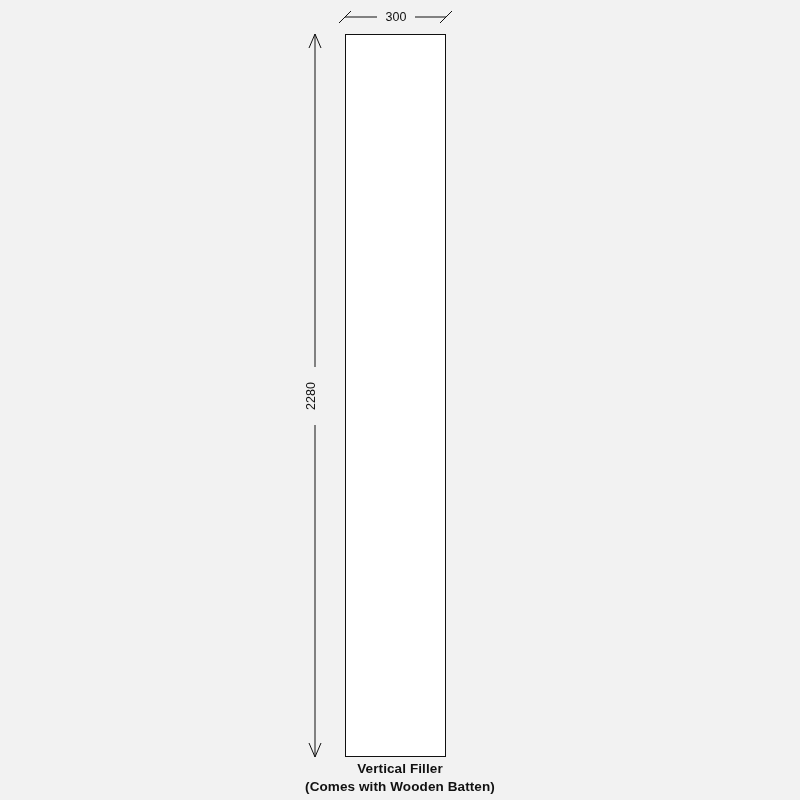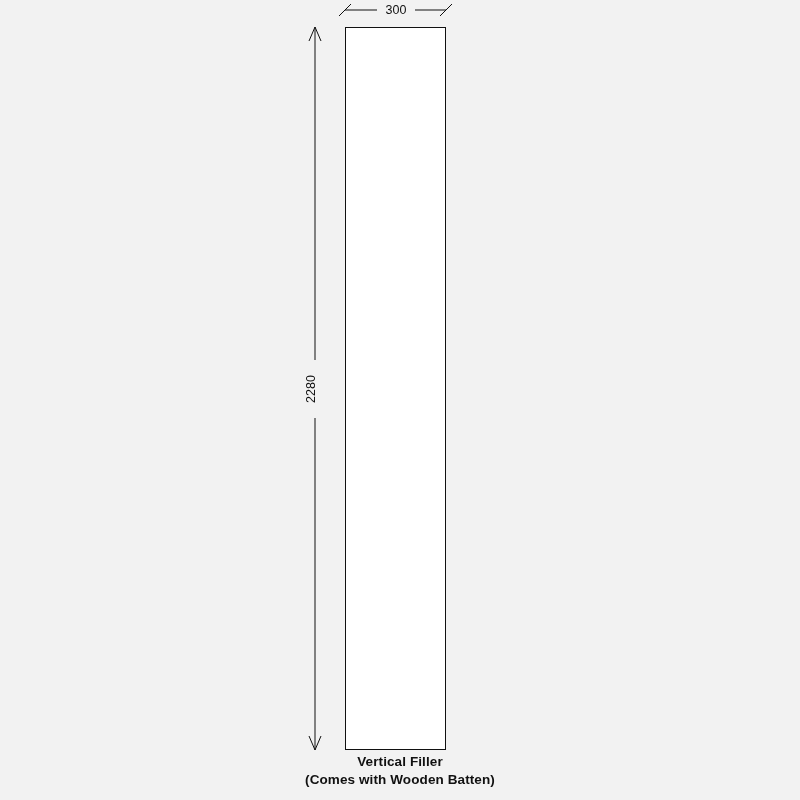--- a/index.html
+++ b/index.html
@@ -10,20 +10,21 @@
     width: 800px;
     height: 800px;
     background: #f2f2f2;
     font-family: "Liberation Sans", sans-serif;
     overflow: hidden;
   }
   #stage {
     position: relative;
     width: 800px;
     height: 762px;
+    margin-top: 7px;
   }
   svg.diagram {
     position: absolute;
     left: 0;
     top: 0;
     width: 800px;
     height: 800px;
   }
   .dim-text {
     font-family: "Liberation Sans", sans-serif;

